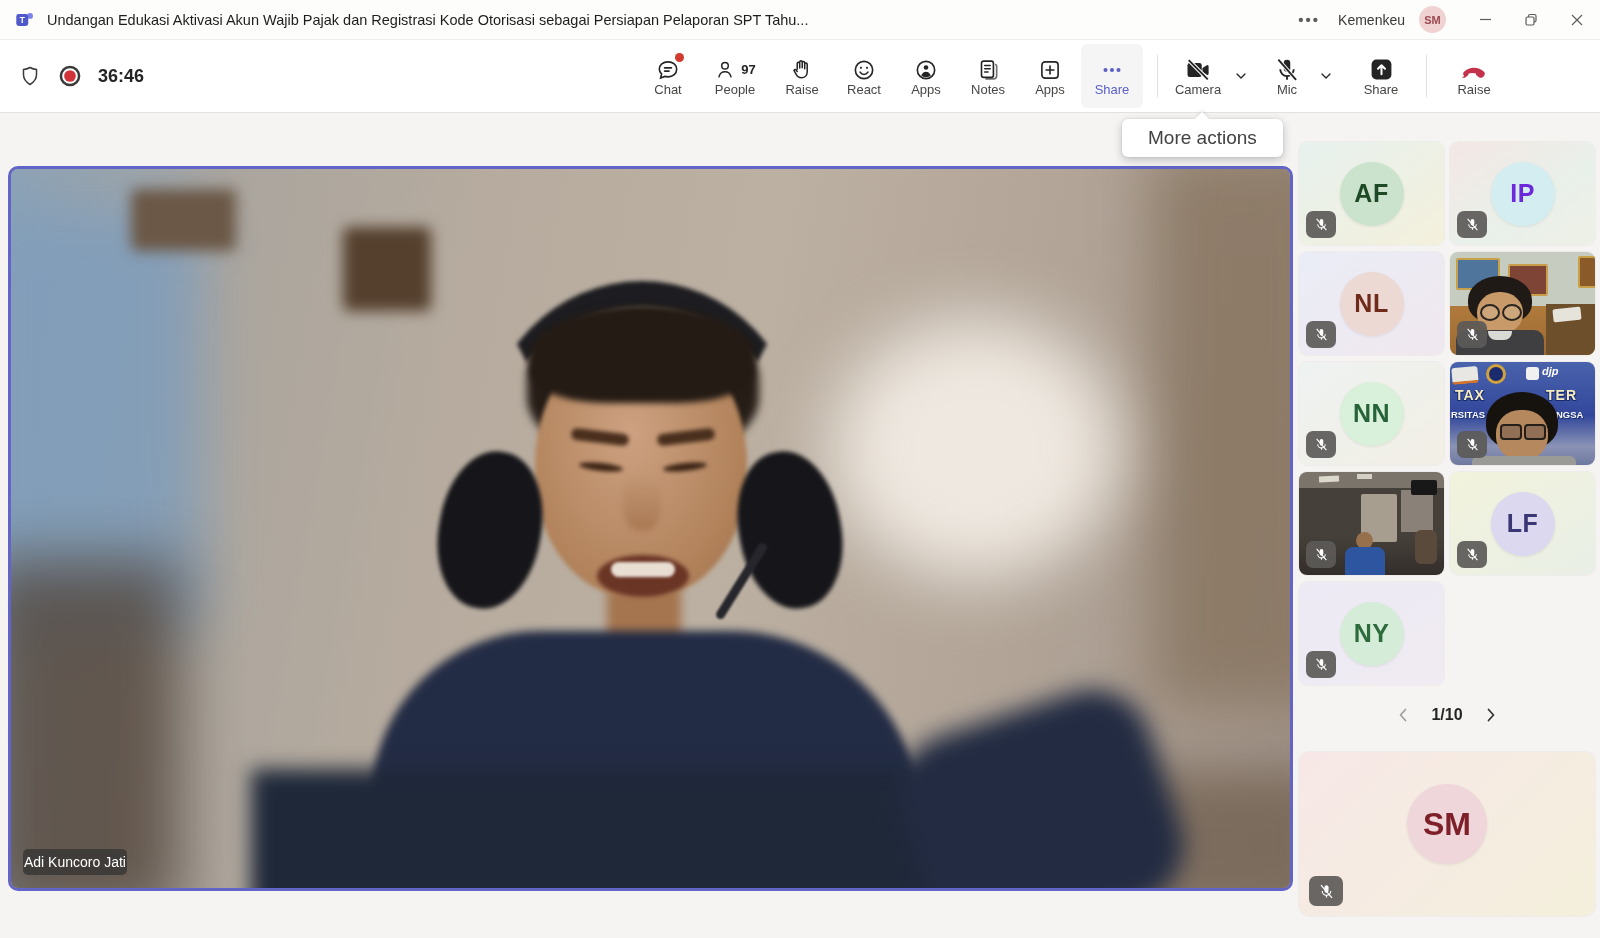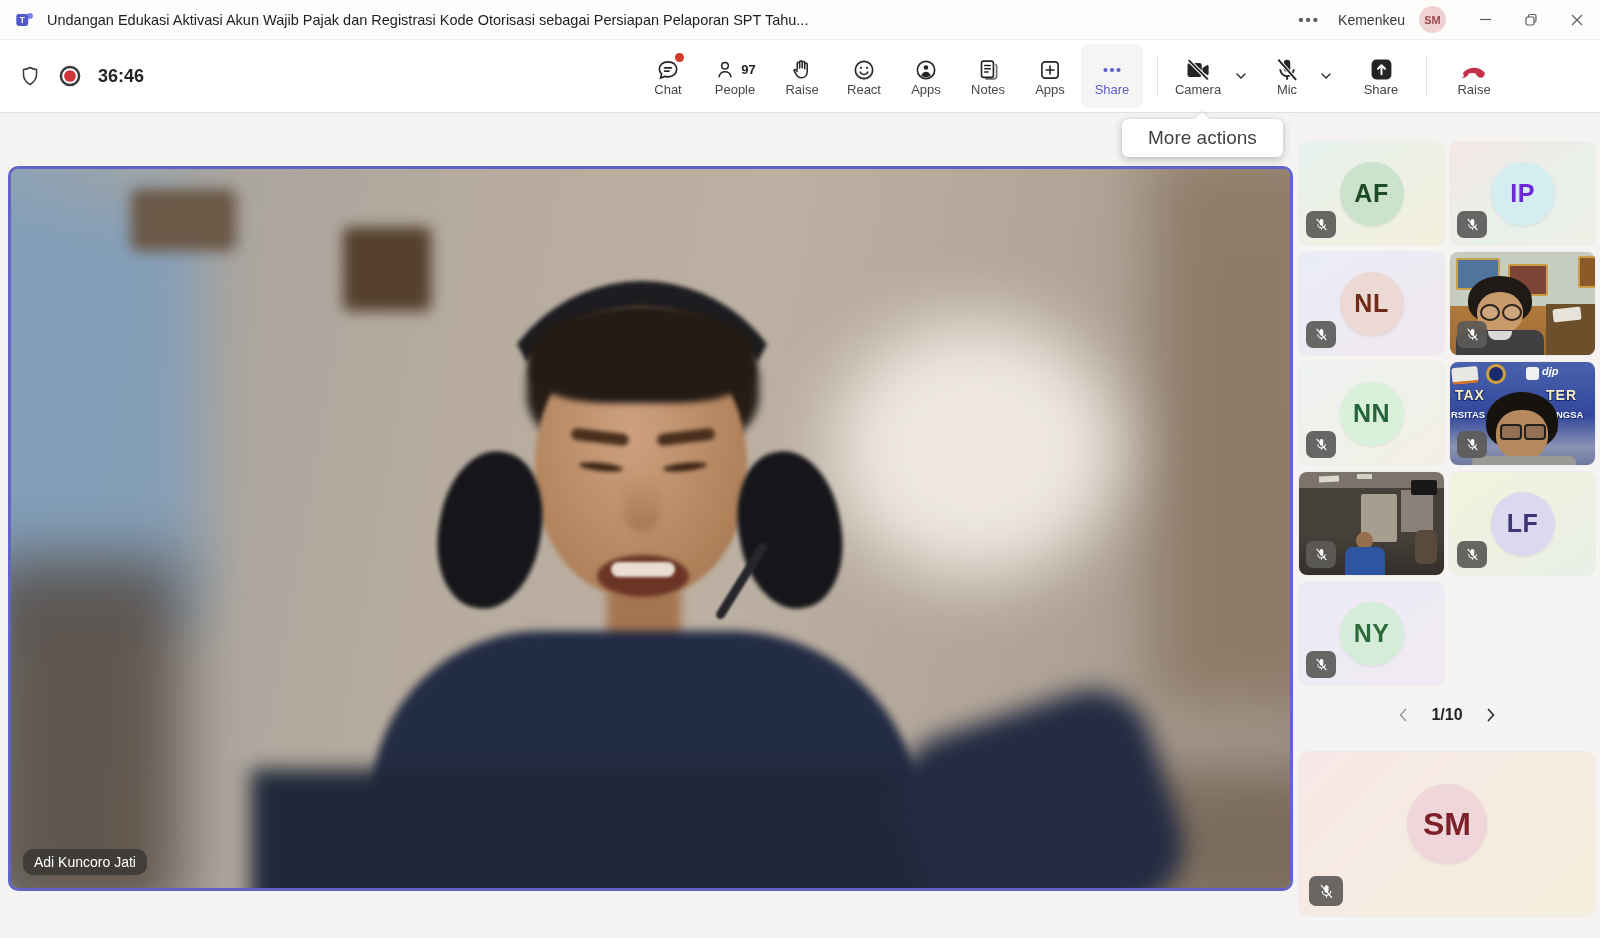--- a/index.html
+++ b/index.html
@@ -59,21 +59,21 @@
   .p-eye-l{left:568px;top:294px;width:44px;height:8px;background:#3c2415;border-radius:50%;transform:rotate(6deg);filter:blur(2px);}
   .p-eye-r{left:652px;top:294px;width:44px;height:8px;background:#3c2415;border-radius:50%;transform:rotate(-6deg);filter:blur(2px);}
   .p-nose{left:612px;top:300px;width:38px;height:62px;background:linear-gradient(#c79b78,#a5754f);border-radius:40%;filter:blur(3px);opacity:.85;}
   .p-mouth{left:586px;top:386px;width:92px;height:42px;background:#6b3526;border-radius:50%;filter:blur(2px);}
   .p-teeth{left:600px;top:393px;width:64px;height:15px;background:#e9ded2;border-radius:8px;filter:blur(1.5px);}
   .p-mic{left:726px;top:368px;width:9px;height:88px;background:#26262c;transform:rotate(32deg);border-radius:5px;filter:blur(1px);}
   .p-neck{left:596px;top:418px;width:74px;height:64px;background:#a5754f;filter:blur(5px);}
   .p-body{left:360px;top:462px;width:550px;height:280px;background:#232c45;border-radius:170px 190px 0 0;filter:blur(4px);}
   .p-body2{left:240px;top:600px;width:830px;height:160px;background:#1f2839;filter:blur(10px);}
   .p-shoulder{left:900px;top:540px;width:260px;height:220px;background:#222b42;transform:rotate(-18deg);filter:blur(12px);border-radius:60px;}
-  .name-label{position:absolute;left:12px;bottom:13px;background:rgba(55,54,53,.82);color:#ffffff;font-size:14px;padding:5px 11px;border-radius:10px;z-index:5;text-align:right;}
+  .name-label{position:absolute;left:12px;bottom:13px;background:rgba(55,54,53,.82);color:#ffffff;font-size:14px;padding:5px 1px;border-radius:5px;z-index:5;text-align:right;}
 
   
   .sidebar{position:absolute;left:1299px;top:142px;width:296px;}
   .pgrid{display:grid;grid-template-columns:145px 145px;grid-auto-rows:103px;gap:7px 6px;}
   .tile{position:relative;border-radius:8px;overflow:hidden;box-shadow:0 0 0 1px rgba(0,0,0,.03);}
   .tile .av{position:absolute;left:50%;top:50%;transform:translate(-50%,-50%);width:64px;height:64px;border-radius:50%;display:flex;align-items:center;justify-content:center;font-size:25px;font-weight:600;letter-spacing:.5px;box-shadow:0 1px 3px rgba(0,0,0,.08);}
   .mic-badge{position:absolute;left:7px;bottom:7px;width:30px;height:27px;background:rgba(92,90,88,.92);border-radius:7px;display:flex;align-items:center;justify-content:center;z-index:4;}
   .t-az{background:linear-gradient(145deg,#f7e6e3,#ece6f3 55%,#efeaf5);}
   .t-af{background:linear-gradient(145deg,#e7f1ee,#f4f0dc);}
   .t-ip{background:linear-gradient(145deg,#f3e7e4,#e9f0ea 60%,#eef0e6);}

